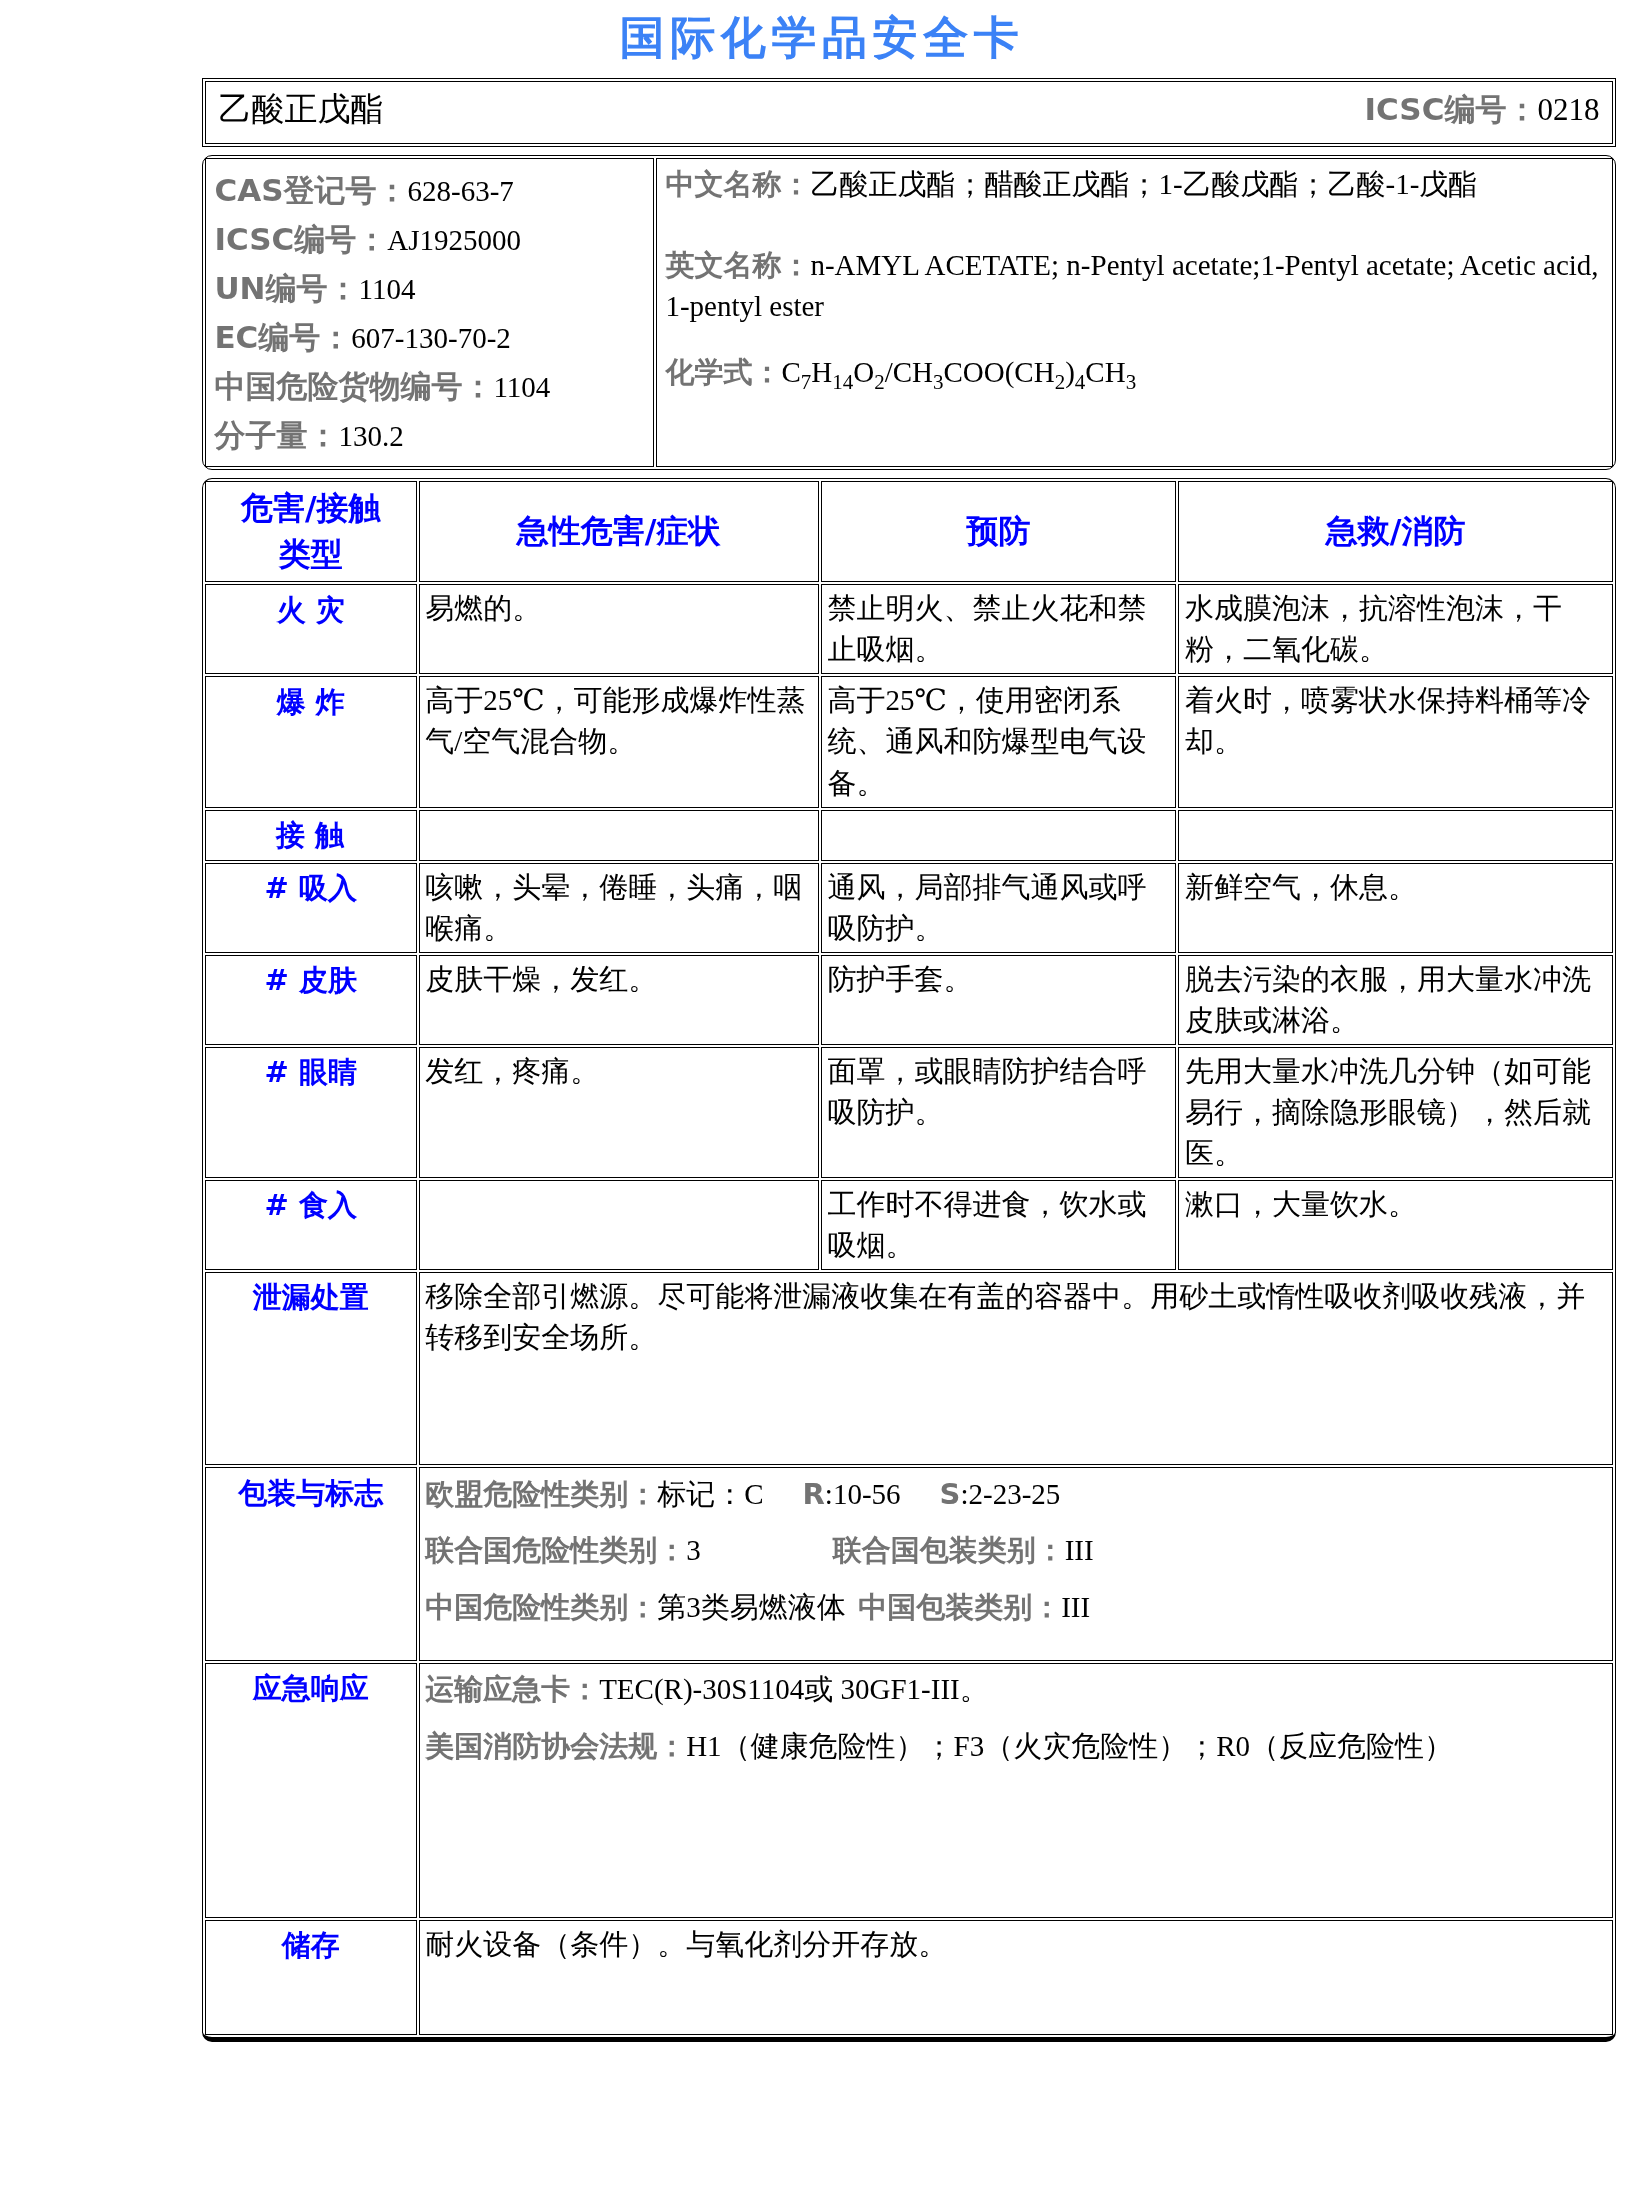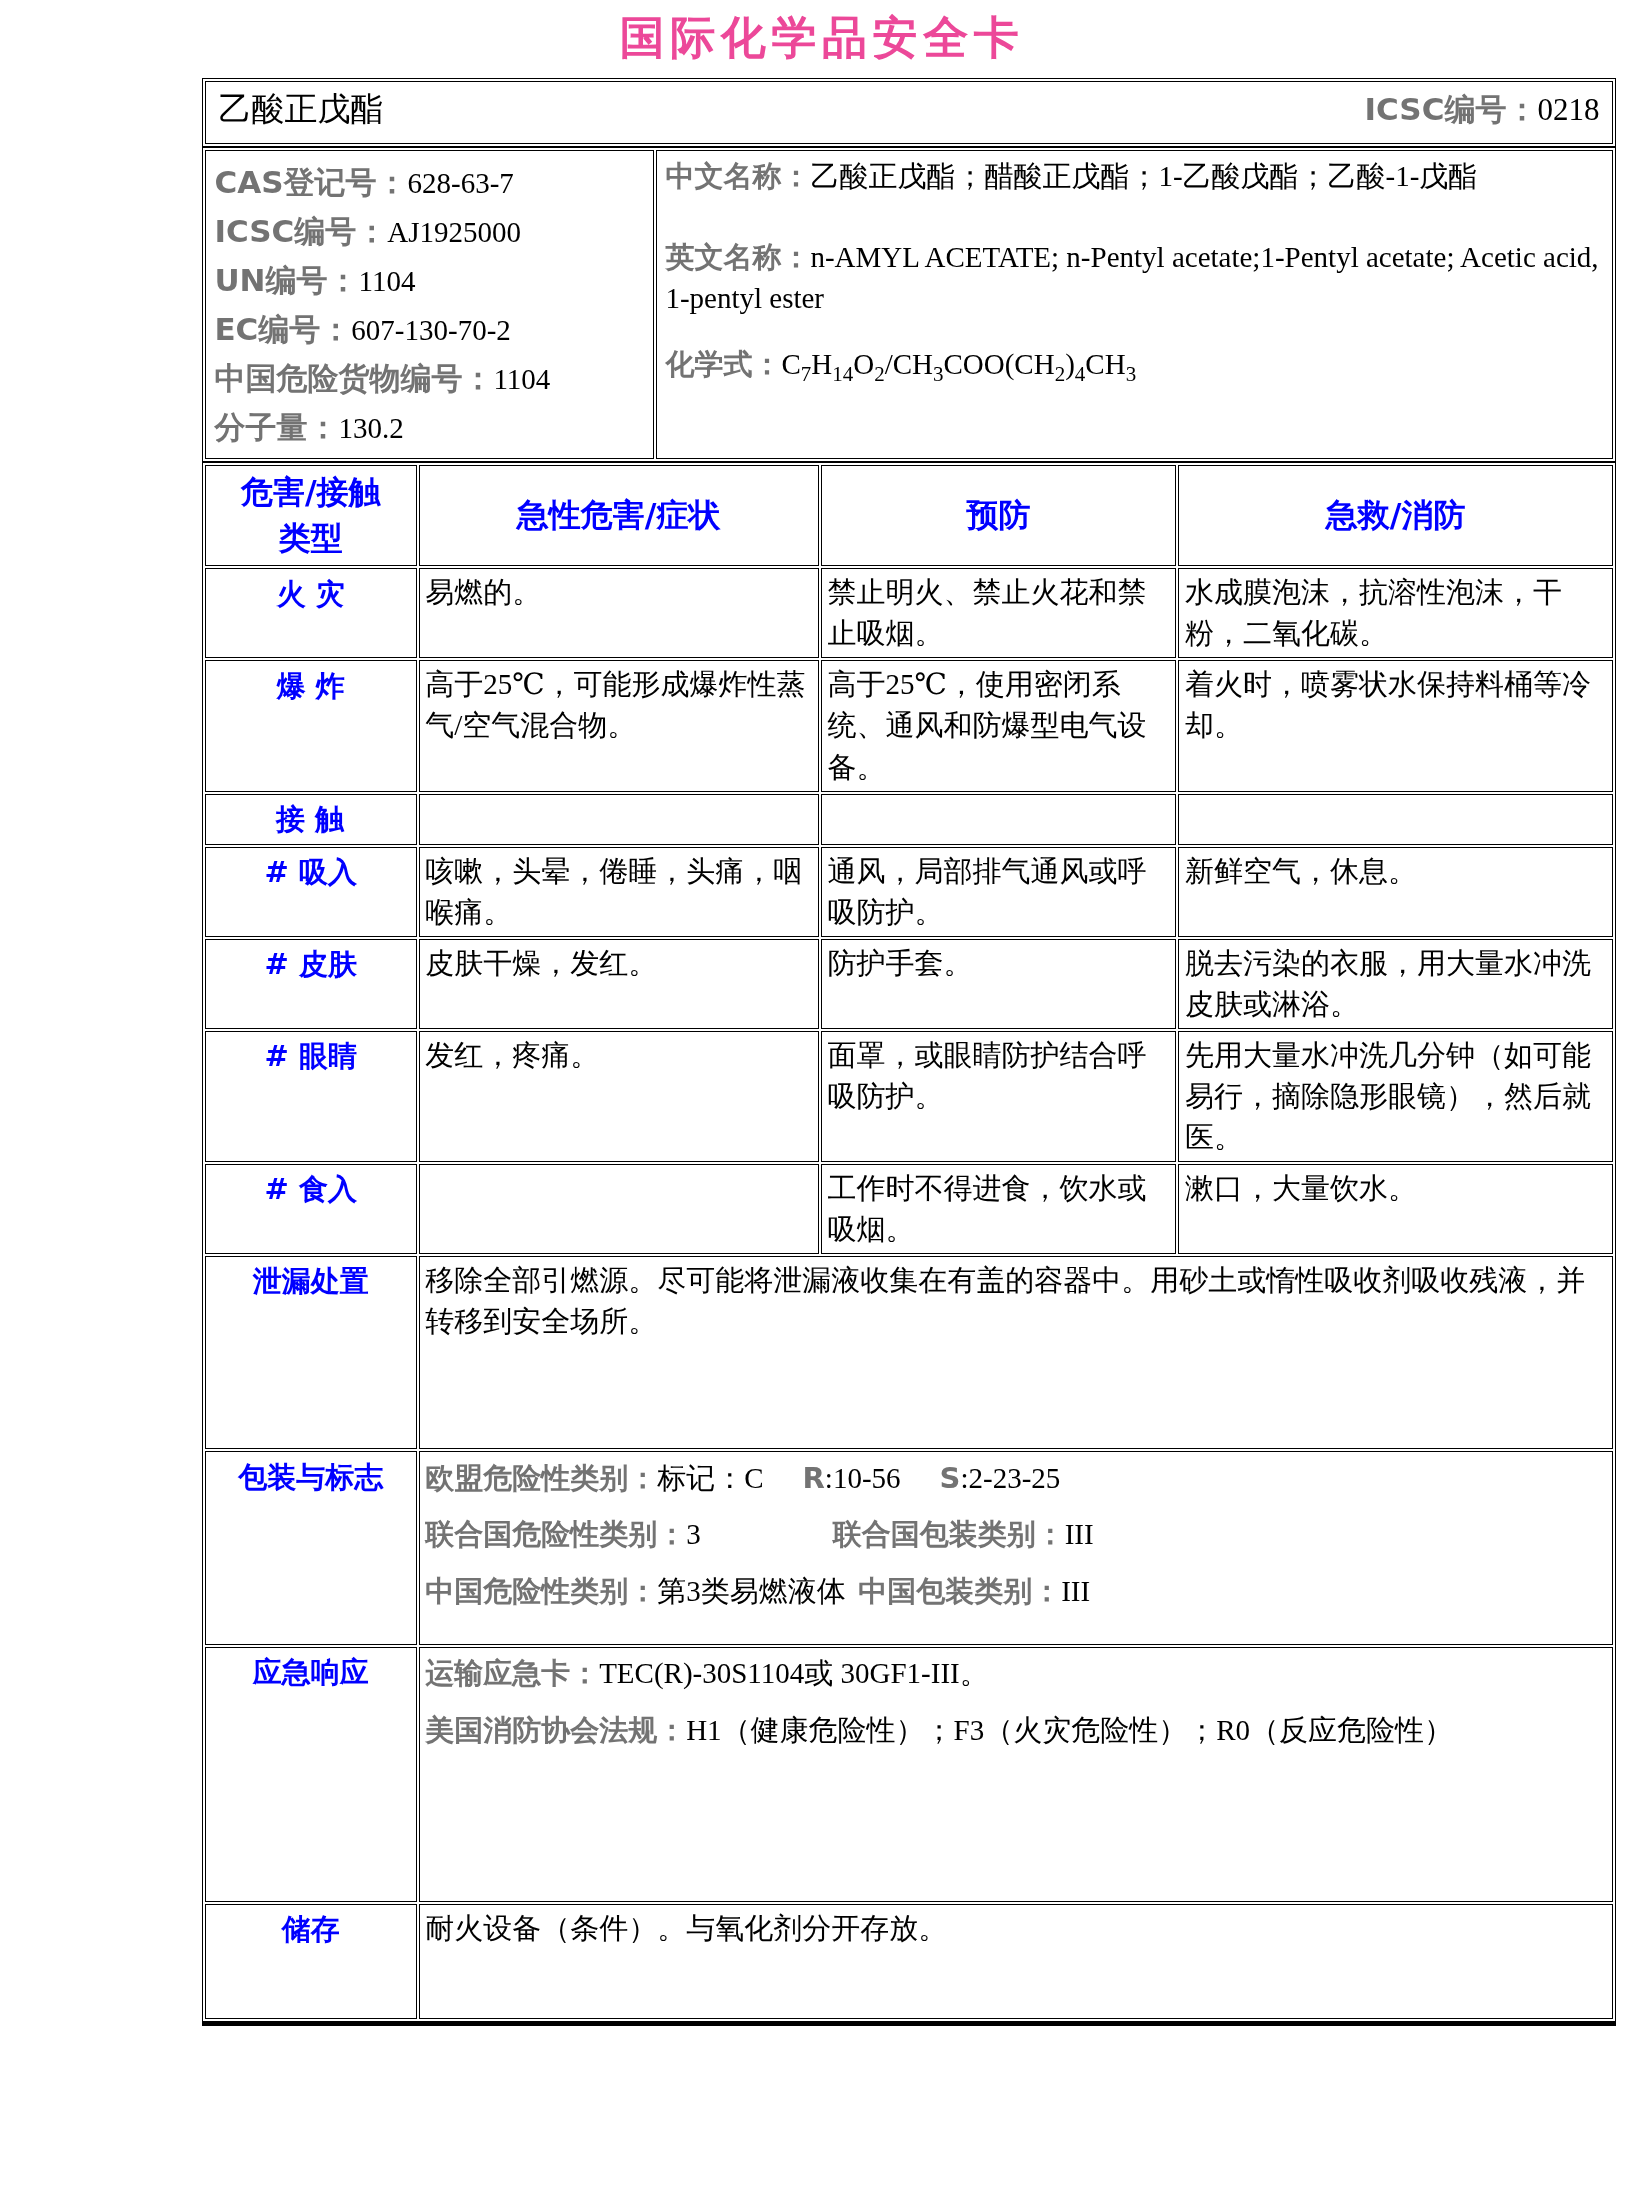--- a/index.html
+++ b/index.html
@@ -4,29 +4,29 @@
 <style>
   html,body{margin:0;padding:0;}
   body{
     width:1644px;height:2205px;background:#ffffff;position:relative;
     font-family:"Liberation Serif","DejaVu Serif",serif;
     color:#000;
   }
   .main-title{
     text-align:center;margin:8.4px 0 9.8px 0;
     font-family:"DejaVu Sans","Liberation Sans",sans-serif;
-    font-weight:bold;font-size:45px;letter-spacing:5.6px;color:#ec4899;
+    font-weight:bold;font-size:45px;letter-spacing:5.6px;color:#3b82f6;
   }
   .card{width:1240px;margin:0 auto;}
   table.sec{
     width:1414px;table-layout:fixed;
     border-collapse:separate;border-spacing:2.1px;
     border:1.4px solid #000;background:#fff;
   }
-  table.sec + table.sec{margin-top:0;}
+  table.sec + table.sec{margin-top:8px;border-radius:10px;}
   .sec td{
     border:1.4px solid #000;vertical-align:top;
     padding:4.2px 8.4px;font-size:29px;line-height:1.42;
     overflow:hidden;word-break:break-word;
   }
   .lbl{
     color:#737373;font-weight:bold;
     font-family:"DejaVu Sans","Liberation Sans",sans-serif;
   }
   

